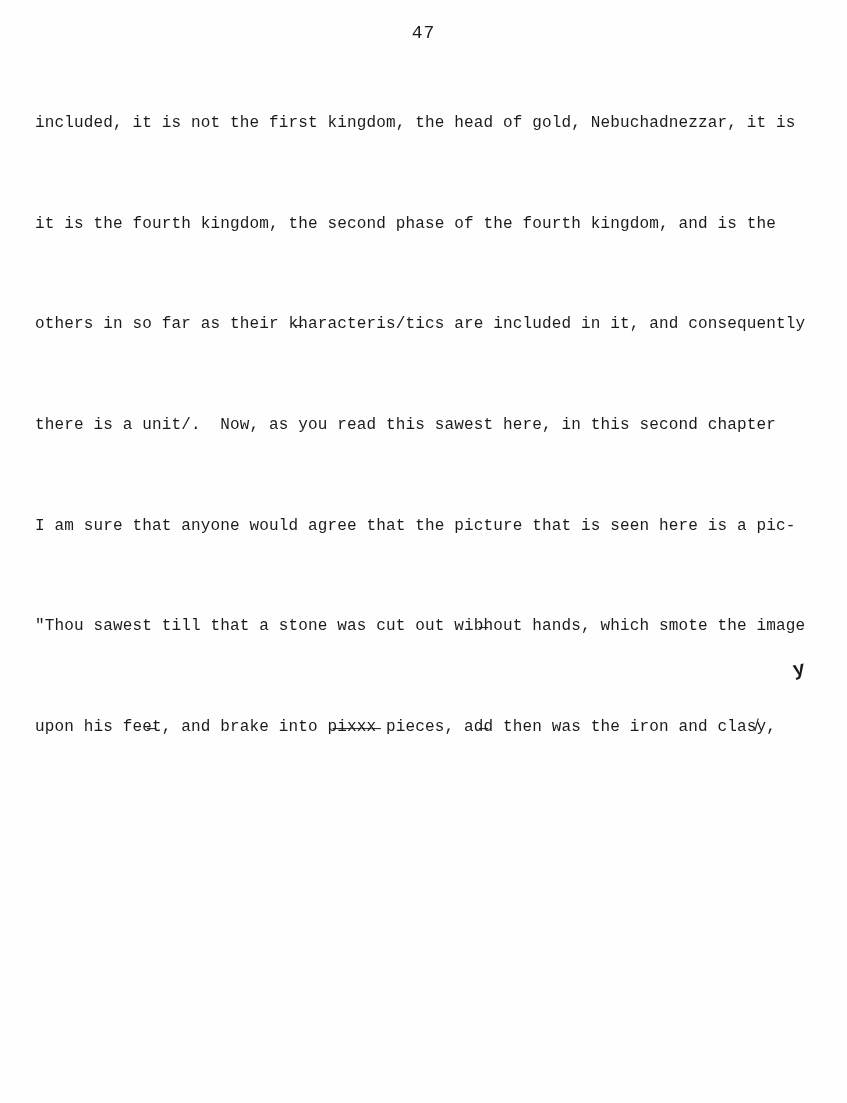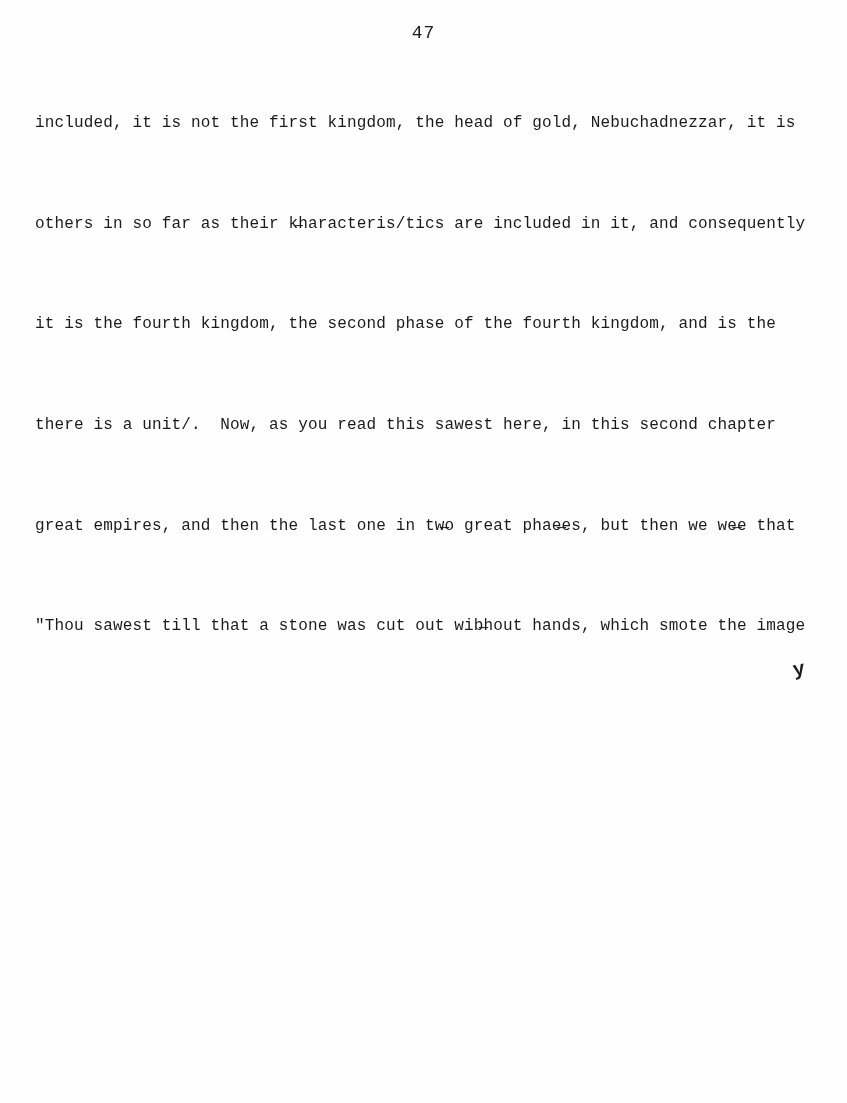--- a/index.html
+++ b/index.html
@@ -49,25 +49,26 @@
 </style>
 </head>
 <body>
 
 <div class="page">
 
   <div class="page-number">47</div>
 
   <div class="body-text">
     <div class="line">included, it is not the first kingdom, the head of gold, Nebuchadnezzar, it is</div>
+    <div class="line">it is the fourth kingdom, the second phase of the fourth kingdom, and is the</div>
     <div class="line">others in so far as their k̶haracteris/tics are included in it, and consequently</div>
-    <div class="line">it is the fourth kingdom, the second phase of the fourth kingdom, and is the</div>
     <div class="line">there is a unit/.  Now, as you read this sawest here, in this second chapter</div>
-    <div class="line">great empires, and then the last one in tw̶o great phae̶es, but then we we̶e that</div>
+    <div class="line">I am sure that anyone would agree that the picture that is seen here is a pic-</div>
     <div class="line">"Thou sawest till that a stone was cut out wib̶hout hands, which smote the image</div>
+    <div class="line">upon his fee̶t, and brake into p̶i̶x̶x̶x̶ pieces, ad̶d then was the iron and clas̸y,</div>
     
     
     
     
     
     
     
     
     
     

